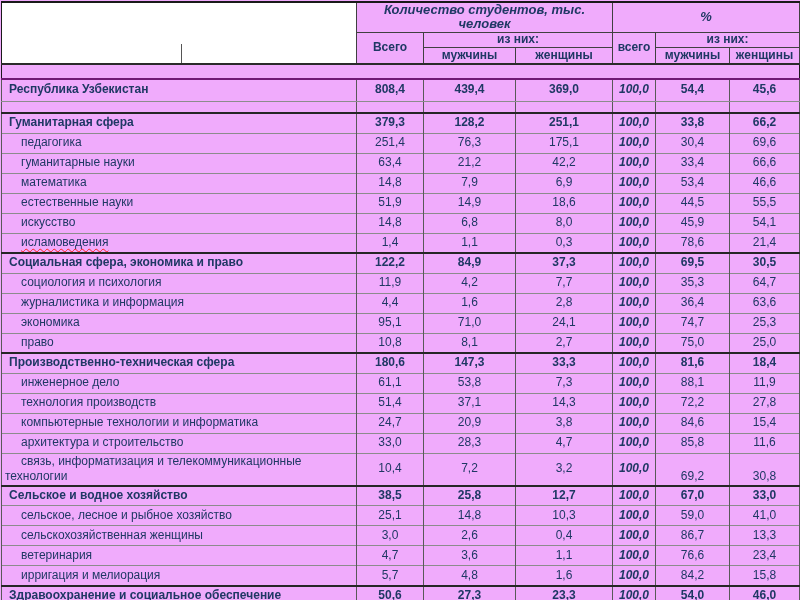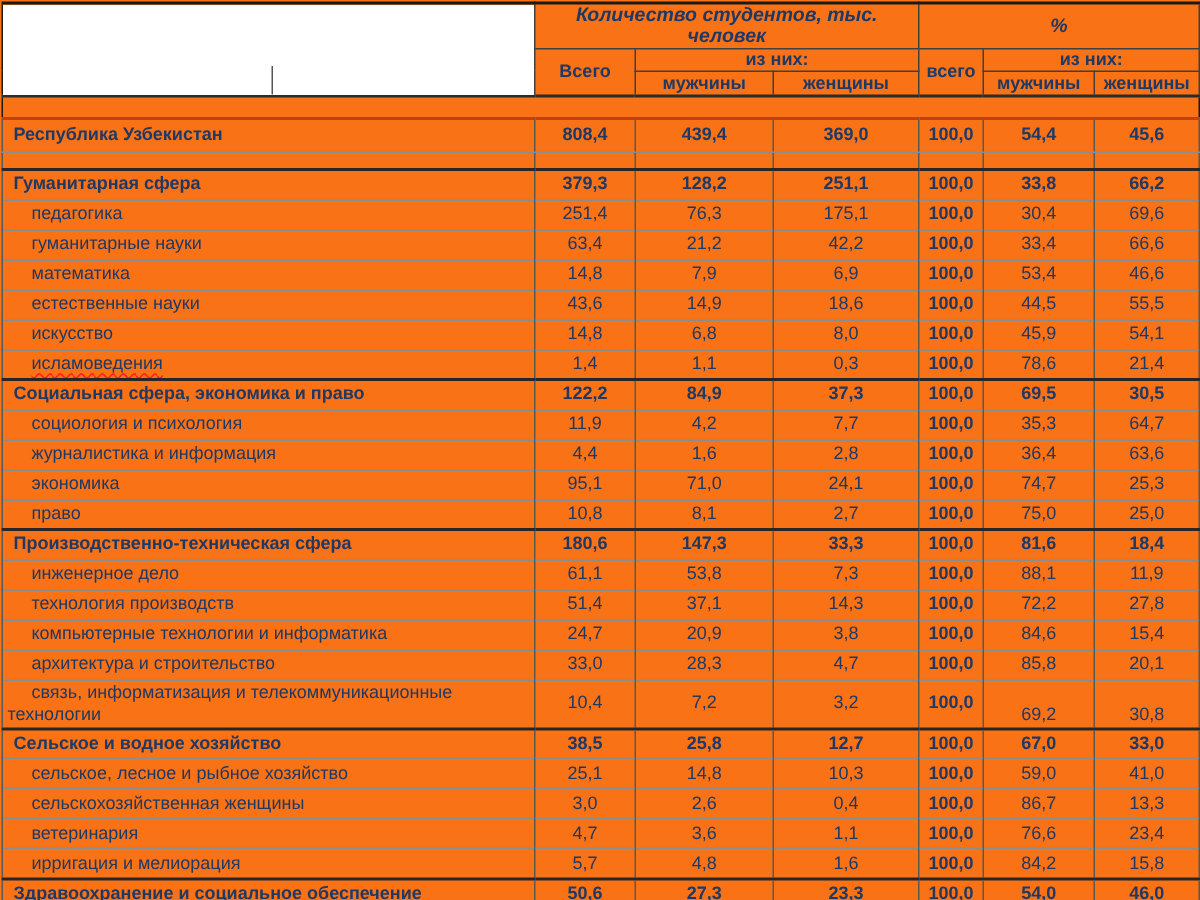--- a/index.html
+++ b/index.html
@@ -5,21 +5,21 @@
   html, body {
     margin: 0;
     padding: 0;
     background: #ffffff;
     font-family: "Liberation Sans", sans-serif;
   }
   .screen {
     position: relative;
     width: 800px;
     height: 600px;
-    background: #f97316;
+    background: #f0abfc;
     overflow: hidden;
   }
   table.stat-table {
     border-collapse: collapse;
     table-layout: fixed;
     width: 798px;
     margin: 1px 0 0 1px;
     border-top: 2px solid #1a1a1a;
     border-bottom: 2px solid #1a1a1a;
     border-left: 1px solid #1a1a1a;
@@ -63,27 +63,27 @@
     border-left: 1px solid #595959;
     border-right: 1px solid #595959;
     padding: 0;
     line-height: 1.15;
     vertical-align: middle;
     white-space: nowrap;
     overflow: hidden;
   }
   td.label-cell { text-align: left; }
   td.num-cell { text-align: center; }
-  td.col-3 { font-weight: bold; } 
+  td.col-3 { font-style: italic; font-weight: bold; } 
 
   tr.row-gap { height: 15px; }
   tr.row-gap td { border-left: none; border-right: none; border-top: 2px solid #2b2b2b; }
 
   tr.row-total { height: 22px; }
-  tr.row-total td { font-weight: bold; border-top: 2px solid #c2410c; border-bottom: 1px solid #8c8c8c; }
+  tr.row-total td { font-weight: bold; border-top: 2px solid #701a75; border-bottom: 1px solid #8c8c8c; }
   tr.row-total td.label-cell { padding-left: 7px; }
 
   tr.row-spacer { height: 12px; }
   tr.row-spacer td { border-top: 1px solid #8c8c8c; }
 
   tr.row-section { height: 20px; }
   tr.row-section td { font-weight: bold; border-top: 2px solid #262626; }
   tr.row-section td.label-cell { padding-left: 7px; }
 
   tr.row-sub { height: 20px; }
@@ -197,21 +197,21 @@
           <td class="label-cell"><span>математика</span></td>
           <td class="num-cell col-0">14,8</td>
           <td class="num-cell col-1">7,9</td>
           <td class="num-cell col-2">6,9</td>
           <td class="num-cell col-3">100,0</td>
           <td class="num-cell col-4">53,4</td>
           <td class="num-cell col-5">46,6</td>
         </tr>
         <tr class="row-sub">
           <td class="label-cell"><span>естественные науки</span></td>
-          <td class="num-cell col-0">43,6</td>
+          <td class="num-cell col-0">51,9</td>
           <td class="num-cell col-1">14,9</td>
           <td class="num-cell col-2">18,6</td>
           <td class="num-cell col-3">100,0</td>
           <td class="num-cell col-4">44,5</td>
           <td class="num-cell col-5">55,5</td>
         </tr>
         <tr class="row-sub">
           <td class="label-cell"><span>искусство</span></td>
           <td class="num-cell col-0">14,8</td>
           <td class="num-cell col-1">6,8</td>
@@ -310,21 +310,21 @@
           <td class="num-cell col-4">84,6</td>
           <td class="num-cell col-5">15,4</td>
         </tr>
         <tr class="row-sub">
           <td class="label-cell"><span>архитектура и строительство</span></td>
           <td class="num-cell col-0">33,0</td>
           <td class="num-cell col-1">28,3</td>
           <td class="num-cell col-2">4,7</td>
           <td class="num-cell col-3">100,0</td>
           <td class="num-cell col-4">85,8</td>
-          <td class="num-cell col-5">20,1</td>
+          <td class="num-cell col-5">11,6</td>
         </tr>
         <tr class="row-sub-wrap">
           <td class="label-cell"><span>связь, информатизация и телекоммуникационные технологии</span></td>
           <td class="num-cell col-0">10,4</td>
           <td class="num-cell col-1">7,2</td>
           <td class="num-cell col-2">3,2</td>
           <td class="num-cell col-3">100,0</td>
           <td class="num-cell col-4 valign-bottom">69,2</td>
           <td class="num-cell col-5 valign-bottom">30,8</td>
         </tr>

